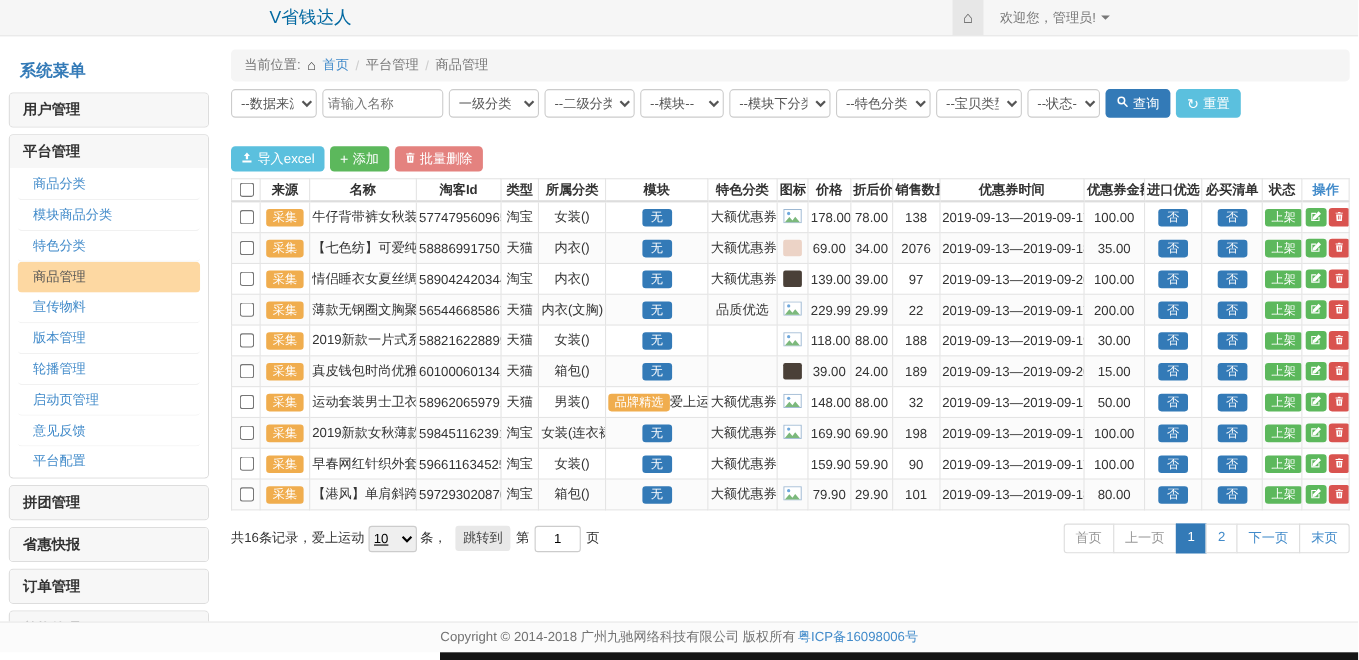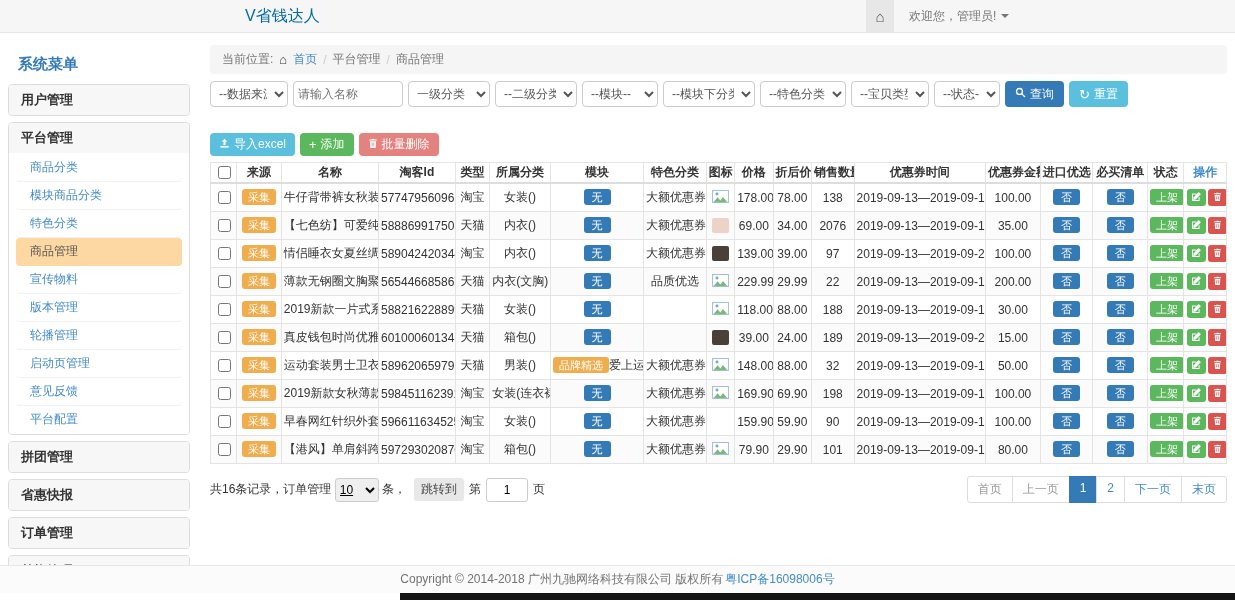--- a/index.html
+++ b/index.html
@@ -541,21 +541,21 @@
               </span><span class="mini-btn mini-red">
                 <span><svg width="9" height="10" viewBox="0 0 16 16">
                     <path fill="#fff" d="M5.8 1.5L6.3.5h3.4l.5 1H14V3H2V1.5h3.8zM3 4.5h10L12.2 15H3.8L3 4.5zM6 6.5v6h1.2v-6H6zm2.8 0v6H10v-6H8.8z"></path>
                   </svg></span>
               </span></td>
           </tr>
         </tbody>
     </table>
 
     <div class="pager-row">
-      <span>共16条记录，订单管理</span>&nbsp;
+      <span>共16条记录，爱上运动</span>&nbsp;
       <select id="per-page"><option>10</option></select>&nbsp;
       <span>条，</span>
       <span class="jump-btn">跳转到</span>
       <span>第</span>
       <input class="jump-input" type="text" value="1" style="">
       <span>页</span>
       <div class="pager" id="pager">
           <span class="page-btn disabled">首页</span>
           <span class="page-btn disabled">上一页</span>
           <span class="page-btn active">1</span>

